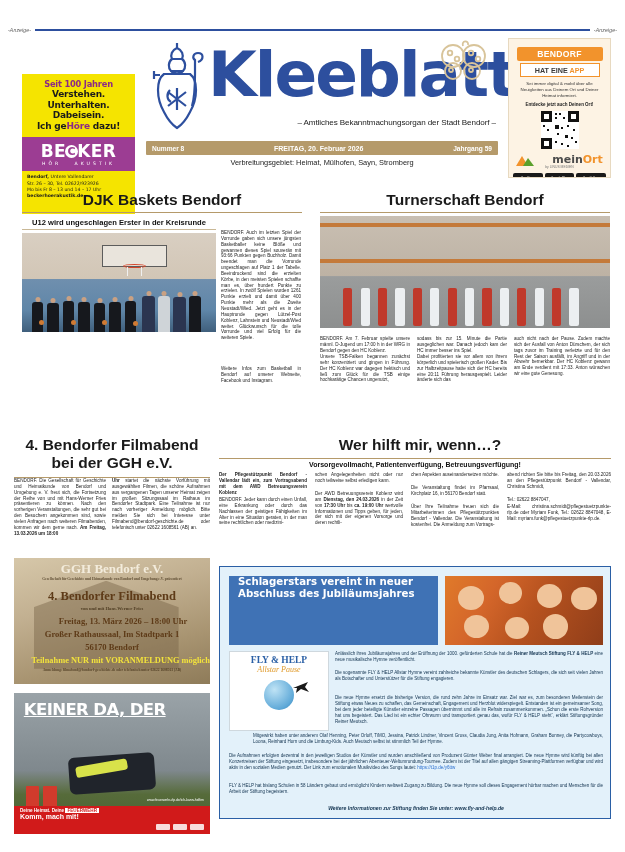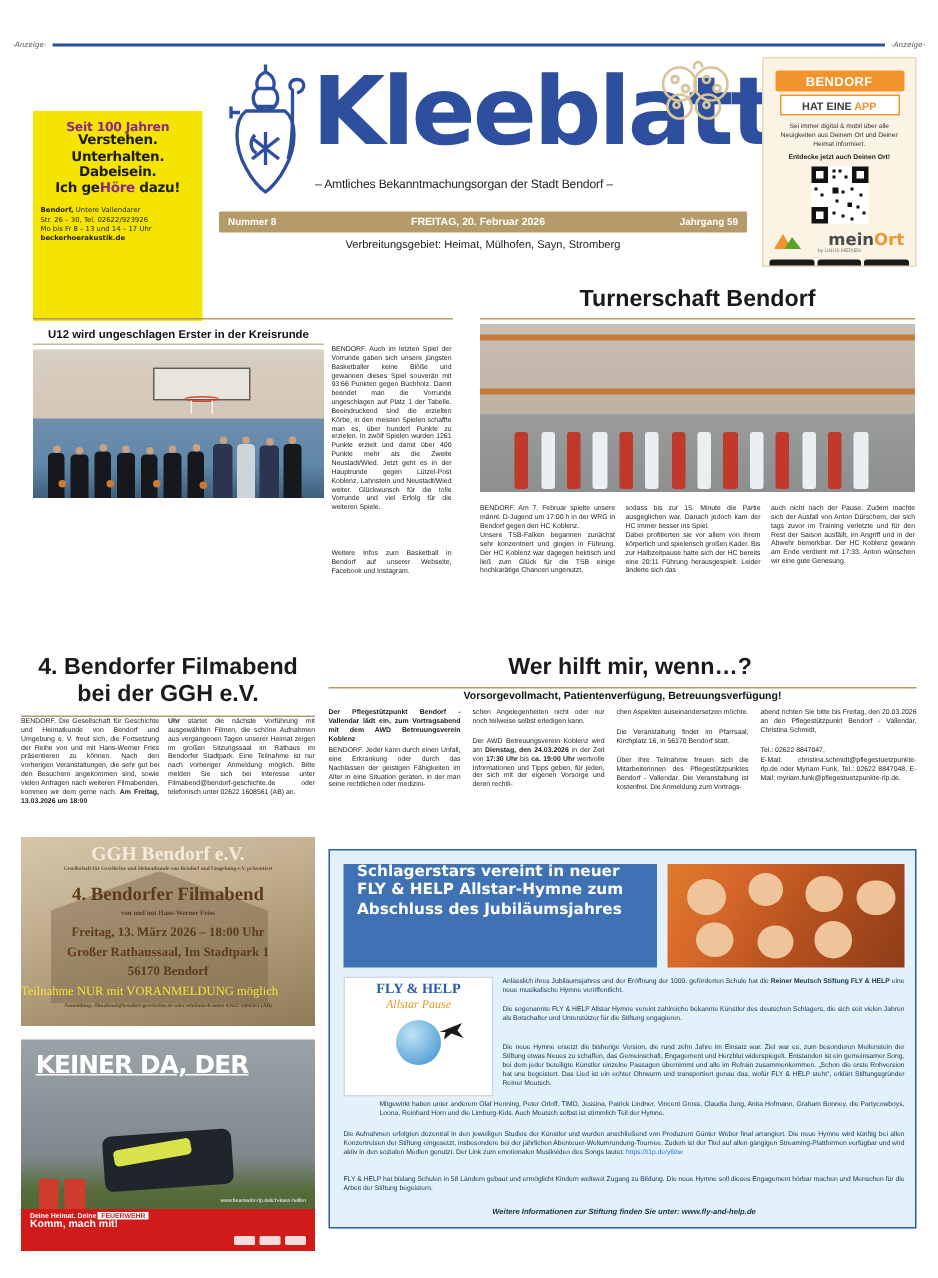--- a/index.html
+++ b/index.html
@@ -65,21 +65,21 @@
 
   .logo-wrap { position:absolute; left:146px; top:0px; width:352px; height:126px; }
   .crest { position:absolute; left:0; top:4px; width:62px; height:96px; }
   .kleeblatt {
     position:absolute; left:62px; top:2px;
     font-family:"DejaVu Sans", sans-serif; font-weight:bold;
     font-size:63px; line-height:74px; color:#2d4f9e; letter-spacing:-2px;
   }
   .clover { position:absolute; right:8px; top:4px; width:54px; height:40px; }
   .subtitle {
-    position:absolute; left:64px; top:82px; width:286px; 
+    position:absolute; left:64px; top:82px; width:286px; text-align:right;
     font-size:8.1px; color:#222; letter-spacing:-.1px;
   }
   .issuebar {
     position:absolute; left:146px; top:105px; width:352px; height:14px;
     background:#b59a6a; color:#fff; display:flex; align-items:center;
     justify-content:space-between; padding:0 6px; font-size:6.6px; font-weight:bold;
     border-radius:1px;
   }
   .issuebar .mid { font-size:7px; }
   .verbreit {
@@ -180,22 +180,22 @@
     position:absolute; left:10%; top:18%; width:74%; height:70%;
     background:rgba(120,100,72,.45);
     clip-path:polygon(0 30%,50% 0,100% 30%,100% 100%,0 100%);
   }
   .ggh-t1 { position:absolute; width:100%; text-align:center; color:#f3ecdc;
             font-family:"Liberation Serif", serif; font-weight:bold; }
   .ggh-t2 { position:absolute; width:100%; text-align:center; color:#5e3b18;
             font-family:"Liberation Serif", serif; font-weight:bold; }
   .ggh-t3 { position:absolute; width:100%; text-align:center; color:#3c2a12;
             font-family:"Liberation Serif", serif; font-weight:bold; }
-  .ggh-y  { position:absolute; width:100%; text-align:left; color:#f2e23c;
-            font-family:"Liberation Serif", serif; font-weight:normal; }
+  .ggh-y  { position:absolute; width:100%; text-align:right; color:#f2e23c;
+            font-family:"Liberation Serif", serif; font-weight:bold; }
 
   
   .fw { position:absolute; overflow:hidden;
         background:linear-gradient(#9aa3a8 0%,#7f888d 55%,#566b3a 72%,#4a6031 100%); }
   .fw h1 {
     position:absolute; left:5%; top:6%; width:92%;
     color:#fff; font-weight:bold; font-size:16.5px; line-height:17px;
     font-family:"DejaVu Sans", sans-serif; letter-spacing:-.6px;text-decoration:underline;
   }
   .fw-gear {
@@ -272,20 +272,24 @@
 
   <div class="masthead">
 
     <div class="becker-ad">
       <div class="becker-top">
         <div class="l1">Seit 100 Jahren</div>
         <div class="l2">Verstehen.</div>
         <div class="l2">Unterhalten.</div>
         <div class="l2">Dabeisein.</div>
         <div class="l2"><span>Ich ge</span><span class="hl">Höre</span><span> dazu!</span></div>
+      </div>
+      <div class="becker-band">
+        <div class="bname"><span>BE</span><span class="o">C</span><span>KER</span></div>
+        <div class="bsub"><span>HÖR</span>&nbsp;&nbsp;&nbsp;<span>AKUSTIK</span></div>
       </div>
       <div class="becker-foot">
         <div><b>Bendorf,</b><span> Untere Vallendarer</span></div>
         <div>Str. 26 – 30, Tel. 02622/923926</div>
         <div>Mo bis Fr 8 – 13 und 14 – 17 Uhr</div>
         <div class="web">beckerhoerakustik.de</div>
       </div>
     </div>
 
     <div class="logo-wrap">
@@ -367,20 +371,21 @@
       </div>
       <div class="mosub">by LINUS MEDIEN</div>
       <div class="stores">
         <span class="store">App Store</span>
         <span class="store">Google Play</span>
         <span class="store">App Gallery</span>
       </div>
     </div>
   </div>
 
+  <div class="sec-head" style="left:22px; top:191px; width:280px;">DJK Baskets Bendorf</div>
   <div class="rule" style="left:22px; top:212px; width:280px;"></div>
 
   <div class="sec-head" style="left:320px; top:191px; width:290px;">Turnerschaft Bendorf</div>
   <div class="rule" style="left:320px; top:212px; width:290px;"></div>
 
   <div class="sub-head" style="left:22px; top:218px; width:194px;">U12 wird ungeschlagen Erster in der Kreisrunde</div>
   <div class="thin-rule" style="left:22px; top:229px; width:194px;"></div>
 
   <div class="photo ph-gym" style="left:22px; top:233px; width:194px; height:99px;">
     <div class="hoop-board"></div>
@@ -449,21 +454,21 @@
   <div class="col" style="left:112px; top:478px; width:98px;">
     <b>Uhr</b><span> startet die nächste Vorführung mit ausgewählten Filmen, die schöne Aufnahmen aus vergangenen Tagen unserer Heimat zeigen im großen Sitzungssaal im Rathaus im Bendorfer Stadtpark. Eine Teilnahme ist nur nach vorheriger Anmeldung möglich. Bitte melden Sie sich bei Interesse unter Filmabend@bendorf-geschichte.de oder telefonisch unter 02622 1608561 (AB) an.</span>
   </div>
 
   <div class="ggh-poster" style="left:14px; top:558px; width:196px; height:126px;">
     <div class="house"></div>
     <div class="ggh-t1" style="top:3px; font-size:13px;">GGH Bendorf e.V.</div>
     <div class="ggh-t3" style="top:19px; font-size:3.6px; opacity:.75;">Gesellschaft für Geschichte und Heimatkunde von Bendorf und Umgebung e.V. präsentiert</div>
     <div class="ggh-t2" style="top:31px; font-size:12.5px;">4. Bendorfer Filmabend</div>
     <div class="ggh-t3" style="top:48px; font-size:4.6px; opacity:.8;">von und mit Hans-Werner Fries</div>
-    <div class="ggh-t2" style="top:58px; font-size:8.6px;">Freitag, 13. März 2026 – 18:00 Uhr</div>
+    <div class="ggh-t2" style="top:58px; font-size:8.6px;margin-left:11px;">Freitag, 13. März 2026 – 18:00 Uhr</div>
     <div class="ggh-t2" style="top:71px; font-size:8.6px;">Großer Rathaussaal, Im Stadtpark 1</div>
     <div class="ggh-t2" style="top:84px; font-size:8.6px;">56170 Bendorf</div>
     <div class="ggh-y" style="top:98px; font-size:8.4px;">Teilnahme NUR mit VORANMELDUNG möglich</div>
     <div class="ggh-t3" style="top:110px; font-size:3.6px; opacity:.75;">Anmeldung: filmabend@bendorf-geschichte.de oder telefonisch unter 02622 1608561 (AB)</div>
   </div>
 
   <div class="fw" style="left:14px; top:693px; width:196px; height:141px;">
     <h1>
       <span>KEINER DA, DER</span><br>
     </h1>
@@ -495,21 +500,20 @@
   <div class="col" style="left:411px; top:504px; width:88px;">Über Ihre Teilnahme freuen sich die Mitarbeiterinnen des Pflegestützpunktes Bendorf - Vallendar. Die Veranstaltung ist kostenfrei. Die Anmeldung zum Vortrags-</div>
 
   <div class="col" style="left:507px; top:472px; width:104px;">abend richten Sie bitte bis Freitag, den 20.03.2026 an den Pflegestützpunkt Bendorf - Vallendar, Christina Schmidt,</div>
   <div class="col" style="left:507px; top:497px; width:104px;">Tel.: 02622 8847047,</div>
   <div class="col" style="left:507px; top:504px; width:104px;">E-Mail: christina.schmidt@pflegestuetzpunkte-rlp.de oder Myriam Funk, Tel.: 02622 8847048, E-Mail: myriam.funk@pflegestuetzpunkte-rlp.de.</div>
 
   <div class="flyhelp" style="left:219px; top:566px; width:392px; height:253px;">
 
     <div class="fh-blue" style="left:9px; top:9px; width:209px; height:69px;">
       <div class="ln">Schlagerstars vereint in neuer</div>
-      <div class="ln">FLY &amp; HELP Allstar-Hymne zum</div>
       <div class="ln">Abschluss des Jubiläumsjahres</div>
     </div>
 
     <div class="fh-photo" style="left:225px; top:9px; width:158px; height:69px;">
       <div class="fh-face" style="left:8%;top:14%;width:17%;height:36%;"></div>
       <div class="fh-face" style="left:34%;top:8%;width:15%;height:32%;"></div>
       <div class="fh-face" style="left:58%;top:12%;width:16%;height:34%;"></div>
       <div class="fh-face" style="left:80%;top:16%;width:16%;height:34%;"></div>
       <div class="fh-face" style="left:12%;top:56%;width:16%;height:34%;"></div>
       <div class="fh-face" style="left:38%;top:60%;width:15%;height:32%;"></div>

